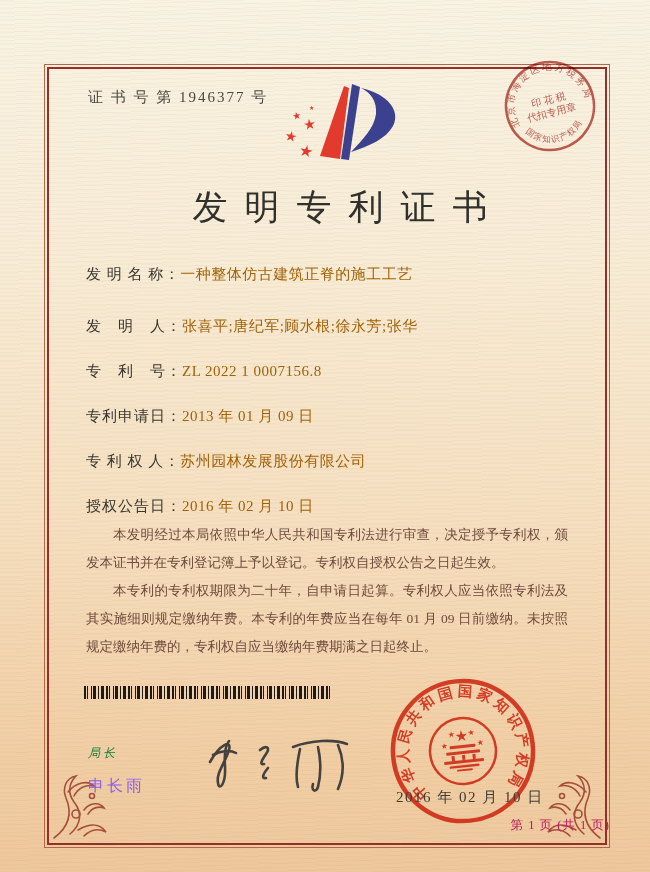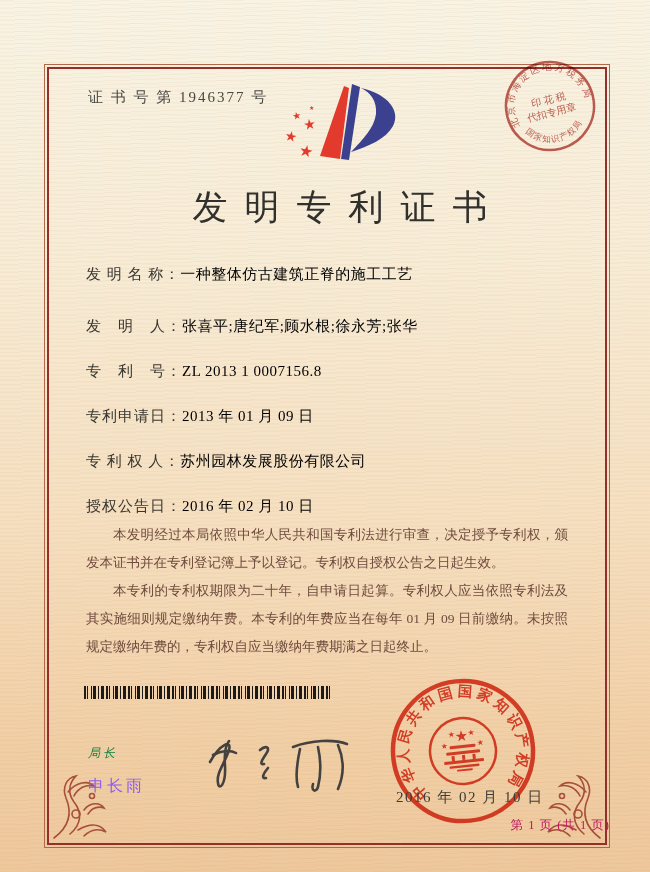--- a/index.html
+++ b/index.html
@@ -15,21 +15,21 @@
   .frame{position:absolute;left:44px;right:40px;top:64px;bottom:24px;border:1px solid #b06848;}
   .frame-inner{position:absolute;inset:2px;border:2px solid #94302c;}
   .cert-no{position:absolute;left:64px;top:88px;font-size:15px;letter-spacing:2px;color:#4a4842;margin-left:24px;}
   .logo{position:absolute;left:243px;top:56px;width:162px;height:120px;}
   .title{position:absolute;left:0;right:0;top:184px;text-align:center;
     font-size:35px;color:#30302d;letter-spacing:17px;text-indent:17px;font-weight:500;padding-left:30px;}
   .fields{position:absolute;left:86px;top:252px;right:60px;}
   .frow{height:45px;display:flex;align-items:center;font-size:15px;}
   .frow:first-child{margin-bottom:7px;}
   .flabel{white-space:pre;color:#38362f;letter-spacing:1px;}
-  .fvalue{color:#000000;letter-spacing:0.5px;}
+  .fvalue{color:#a16207;letter-spacing:0.5px;}
   .body-text{position:absolute;left:86px;top:521px;width:482px;
     font-size:13.5px;line-height:28px;color:#6f4a3d;text-align:justify;}
   .body-text p{margin:0;text-indent:2em;}
   .barcode{position:absolute;left:84px;top:686px;width:248px;height:13px;
     background:repeating-linear-gradient(90deg,
       #1c1b19 0 2px,transparent 2px 3px,#1c1b19 3px 4px,transparent 4px 7px,
       #1c1b19 7px 8px,transparent 8px 9px,#1c1b19 9px 12px,transparent 12px 14px,
       #1c1b19 14px 15px,transparent 15px 17px,#1c1b19 17px 20px,transparent 20px 22px);}
   .director-title{position:absolute;left:88px;top:745px;font-size:12px;color:#15803d;letter-spacing:3px;font-style:italic;}
   .director-name{position:absolute;left:88px;top:776px;font-size:16px;color:#8b5cf6;letter-spacing:3px;}
@@ -93,21 +93,21 @@
   <div class="frow">
     <span class="flabel">发 明 名 称：</span>
     <span class="fvalue">一种整体仿古建筑正脊的施工工艺</span>
   </div>
   <div class="frow">
     <span class="flabel">发　明　人：</span>
     <span class="fvalue">张喜平;唐纪军;顾水根;徐永芳;张华</span>
   </div>
   <div class="frow">
     <span class="flabel">专　利　号：</span>
-    <span class="fvalue">ZL 2013 1 0007156.8</span>
+    <span class="fvalue">ZL 2022 1 0007156.8</span>
   </div>
   <div class="frow">
     <span class="flabel">专利申请日：</span>
     <span class="fvalue">2013 年 01 月 09 日</span>
   </div>
   <div class="frow">
     <span class="flabel">专 利 权 人：</span>
     <span class="fvalue">苏州园林发展股份有限公司</span>
   </div>
   <div class="frow">

